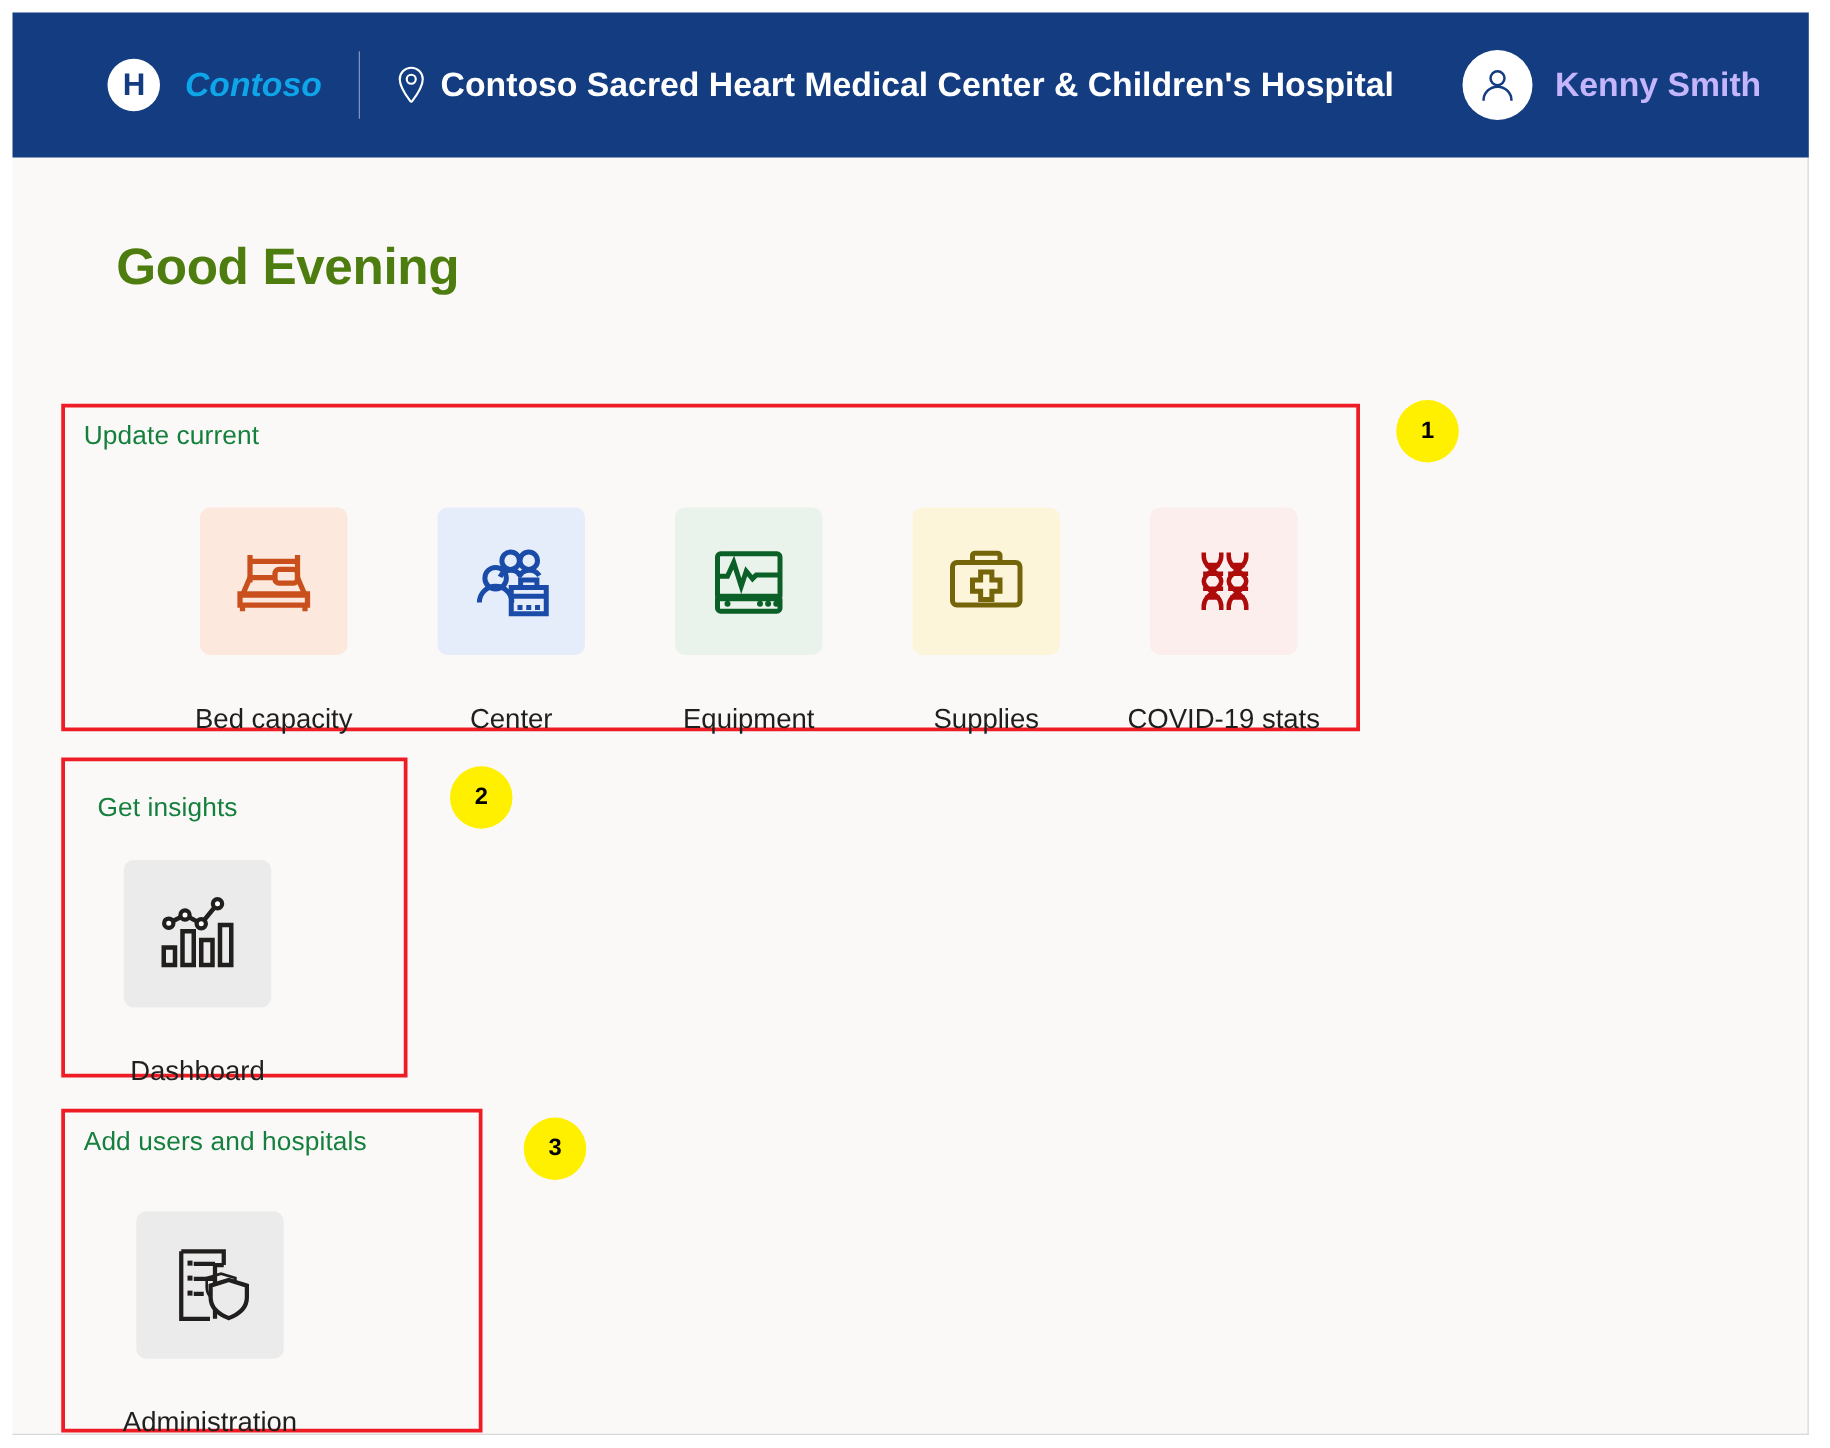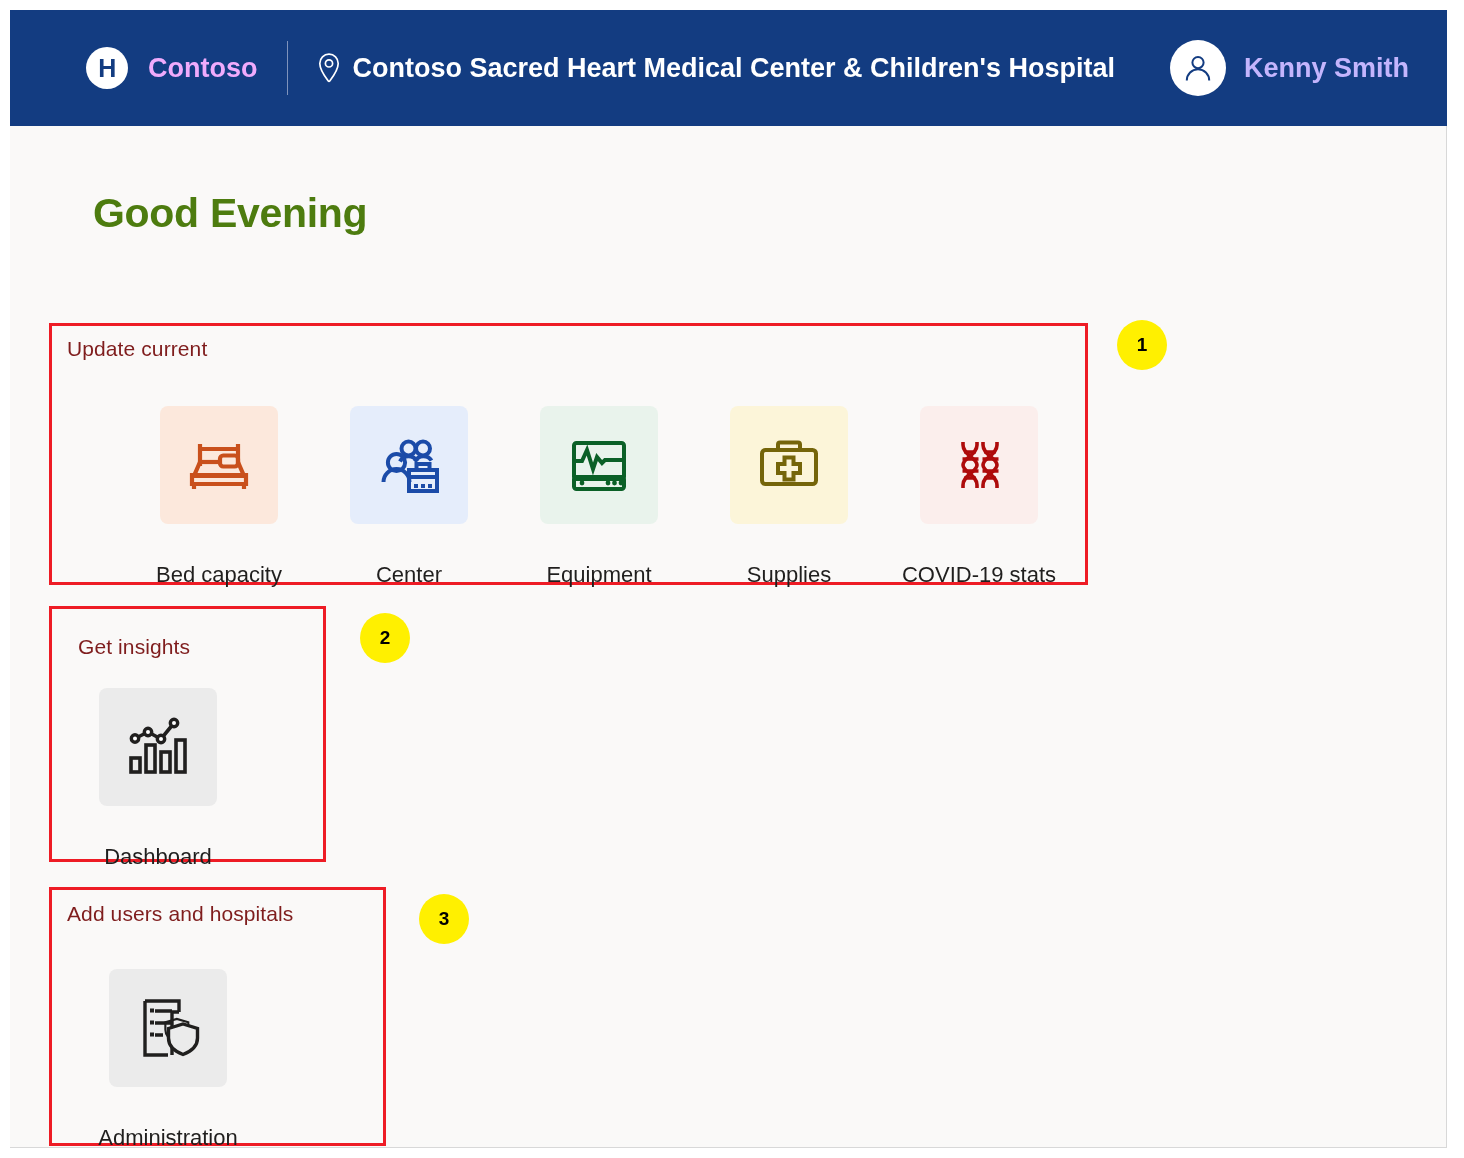--- a/index.html
+++ b/index.html
@@ -52,25 +52,26 @@
   }
   .brand-logo span {
     color: #133c81;
     font-size: 25px;
     font-weight: bold;
     line-height: 1;
     letter-spacing: -0.5px;
   }
 
   .brand-name {
-    color: #f0abfc;
+    color: #0ea5e9;
     font-size: 27px;
     font-weight: bold;
     margin-left: 20px;
     white-space: nowrap;
+    font-style: italic;
   }
 
   .header-divider {
     width: 1px;
     height: 54px;
     background: #7f93bc;
     margin: 0 28px 0 30px;
   }
 
   .site {
@@ -115,21 +116,21 @@
     left: 83px;
     top: 180px;
     font-size: 41px;
     font-weight: bold;
     color: #4d7c0f;
     letter-spacing: -0.3px;
   }
 
   .section-title {
     font-size: 21px;
-    color: #7f1d1d;
+    color: #15803d;
     letter-spacing: 0.1px;
   }
 
   .tiles { display: flex; }
 
   .tile {
     width: 190px;
     display: flex;
     flex-direction: column;
     align-items: center;

